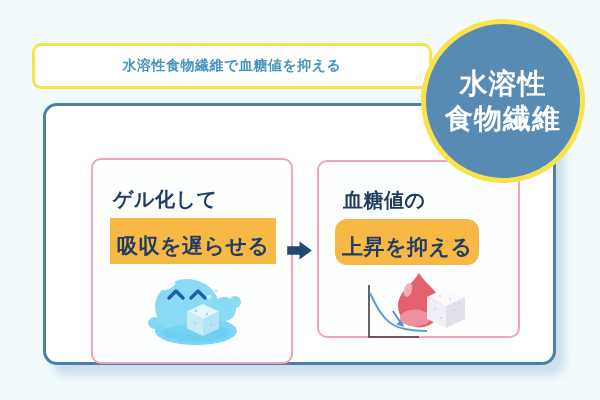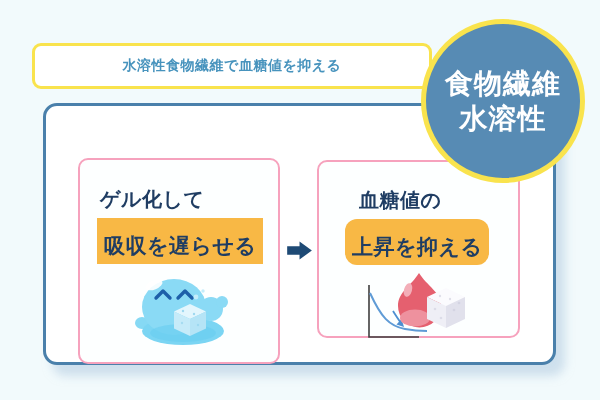--- a/index.html
+++ b/index.html
@@ -30,33 +30,33 @@
     background:var(--badge-blue); border:5px solid var(--accent-yellow); border-radius:50%;
     display:flex; flex-direction:column; align-items:center; justify-content:center; z-index:3;
   }
   .badge span{
     color:#ffffff; font-size:28px; font-weight:700; line-height:35px; letter-spacing:1px; white-space:nowrap;
   }
   .card{
     position:absolute; background:#fdffff; border:2px solid var(--card-border-pink);
     border-radius:10px; box-sizing:border-box;
   }
-  .card-gel{ left:32px; top:52px; width:202px; height:206px; }
+  .card-gel{ left:45px; top:52px; width:202px; height:206px; }
   .card-blood{ left:271px; top:54px; width:203px; height:178px; }
   .line1{
     display:block; color:var(--text-navy); font-size:20px; font-weight:600;
     letter-spacing:.5px; white-space:nowrap; margin:26px 0 0 20px;
   }
-  .card-blood .line1{ margin:25px 0 0 40px; }
+  .card-blood .line1{ margin:25px 0 0 24px; }
   .hl{
     display:inline-block; background:var(--highlight-orange); color:var(--text-navy);
     font-size:21px; font-weight:800; letter-spacing:.5px; white-space:nowrap;
     padding:14px 7px 4px; margin:5px 0 0 17px;
   }
-  .card-blood .hl{ margin-left:26px;border-radius:12px; }
+  .card-blood .hl{ margin-left:16px;border-radius:12px; }
   .art{ display:block; }
   .art-gel{ margin:7px 0 0 46px; }
   .art-blood{ margin:4px 0 0 36px; }
   .flow-arrow{ position:absolute; left:241px; top:135px; width:26px; height:19px; color:var(--arrow-navy); }
 </style>
 </head>
 <body>
 
 <div class="stage">
 
@@ -114,17 +114,17 @@
         <circle cx="80" cy="40" r="1.3" fill="#dcdce8"></circle>
         <circle cx="86" cy="49" r="1.3" fill="#dcdce8"></circle>
         <circle cx="99" cy="41" r="1.3" fill="#d4d4e2"></circle>
         <circle cx="104" cy="34" r="1.3" fill="#d4d4e2"></circle>
       </svg>
     </div>
 
   </div>
 
   <div class="badge">
+    <span>水溶性</span>
     <span>食物繊維</span>
-    <span>水溶性</span>
   </div>
 
 </div>
 
 </body></html>

